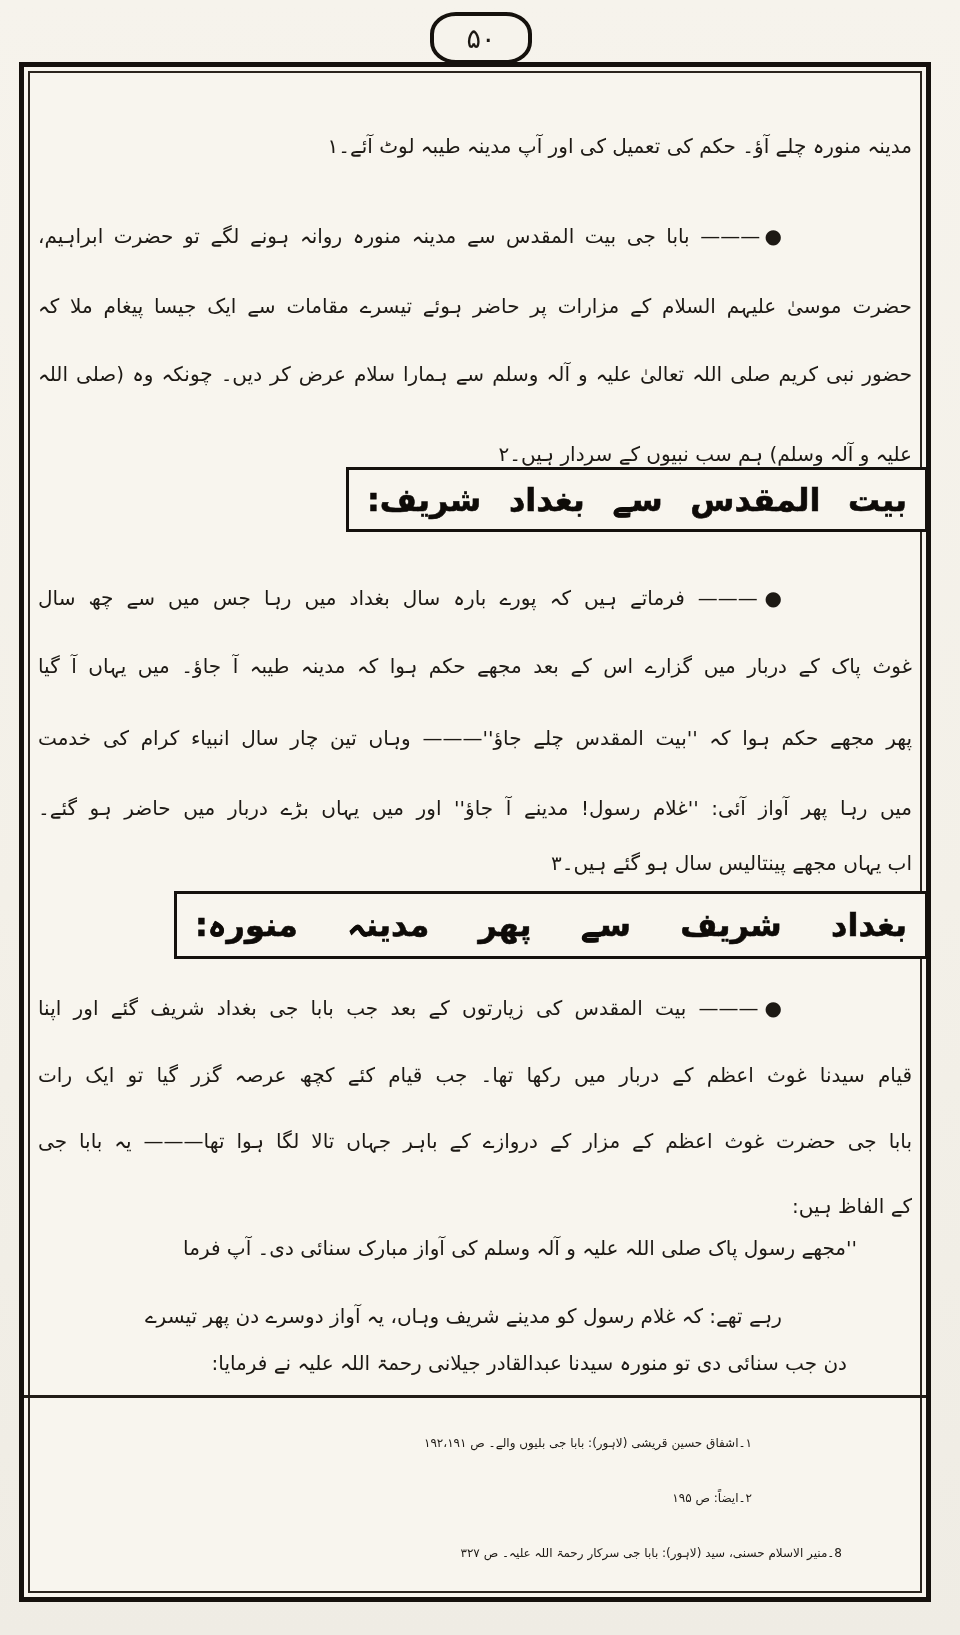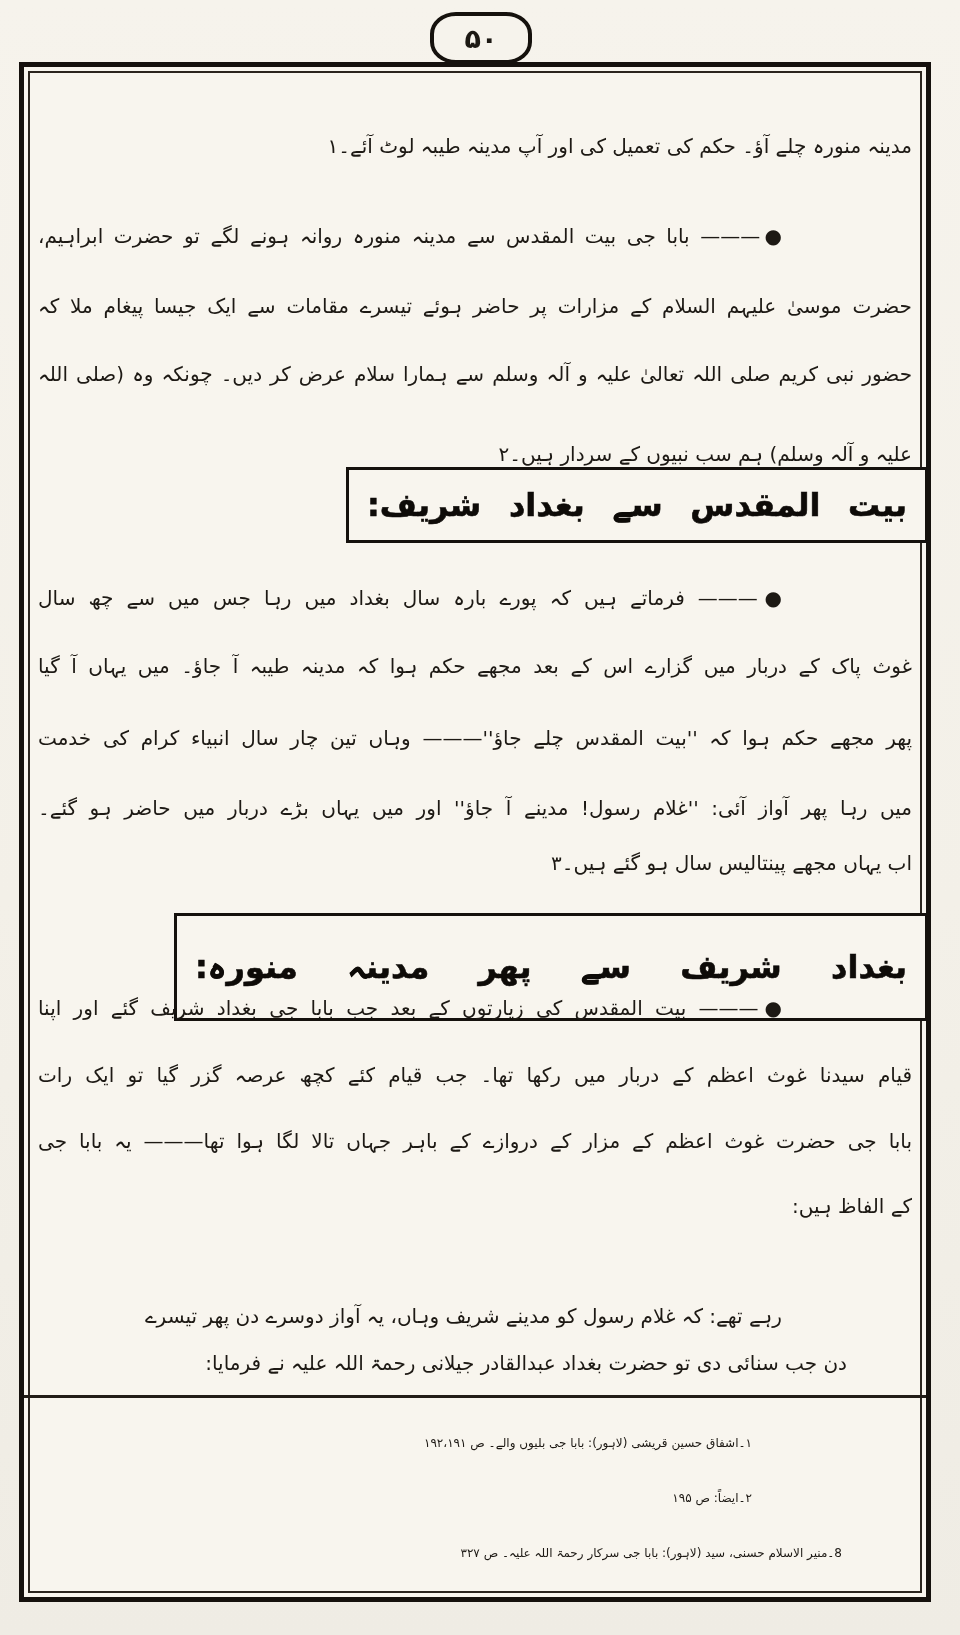--- a/index.html
+++ b/index.html
@@ -14,21 +14,21 @@
     direction:rtl;
     background:linear-gradient(180deg,#f6f3ec 0%,#f3f0e8 55%,#efece4 100%);
   }
   
   .badge{
     position:absolute;left:430px;top:12px;width:94px;height:44px;
     border:4px solid #15110d;border-radius:26px/22px;
     display:flex;align-items:center;justify-content:center;
     background:#f6f3ec;
   }
-  .badge span{font-size:27px;font-weight:bold;letter-spacing:3px;direction:rtl;}
+  .badge span{font-size:27px;font-weight:normal;letter-spacing:3px;direction:rtl;}
   
   .frame{
     position:absolute;left:19px;top:62px;width:902px;height:1530px;
     border:5px solid #15110d;background:#f8f5ee;
   }
   .frame-line{position:absolute;inset:4px;border:2px solid #2b251e;pointer-events:none;}
   
   .line{
     position:absolute;left:14px;right:14px;height:50px;line-height:50px;
     font-size:20px;overflow:hidden;direction:rtl;
@@ -62,41 +62,42 @@
   <div class="frame">
     <div class="frame-line"></div>
 
     <div class="line" style="top:54px">مدینہ منورہ چلے آؤ۔ حکم کی تعمیل کی اور آپ مدینہ طیبہ لوٹ آئے۔۱</div>
 
     <div class="line just" style="top:144px;padding-right:130px">●——— بابا جی بیت المقدس سے مدینہ منورہ روانہ ہونے لگے تو حضرت ابراہیم،</div>
     <div class="line just" style="top:214px">حضرت موسیٰ علیہم السلام کے مزارات پر حاضر ہوئے تیسرے مقامات سے ایک جیسا پیغام ملا کہ</div>
     <div class="line just" style="top:282px">حضور نبی کریم صلی اللہ تعالیٰ علیہ و آلہ وسلم سے ہمارا سلام عرض کر دیں۔ چونکہ وہ (صلی اللہ تعالیٰ</div>
     <div class="line" style="top:362px">علیہ و آلہ وسلم) ہم سب نبیوں کے سردار ہیں۔۲</div>
 
-    <div class="hbox" style="top:400px;width:582px;height:76px">
+    <div class="hbox" style="top:400px;width:582px;height:65px">
       <span class="htext">بیت المقدس سے بغداد شریف:</span>
     </div>
 
     <div class="line just" style="top:506px;padding-right:130px">●——— فرماتے ہیں کہ پورے بارہ سال بغداد میں رہا جس میں سے چھ سال</div>
     <div class="line just" style="top:574px">غوث پاک کے دربار میں گزارے اس کے بعد مجھے حکم ہوا کہ مدینہ طیبہ آ جاؤ۔ میں یہاں آ گیا</div>
     <div class="line just" style="top:646px">پھر مجھے حکم ہوا کہ ''بیت المقدس چلے جاؤ''——— وہاں تین چار سال انبیاء کرام کی خدمت</div>
     <div class="line just" style="top:716px">میں رہا پھر آواز آئی: ''غلام رسول! مدینے آ جاؤ'' اور میں یہاں بڑے دربار میں حاضر ہو گئے۔</div>
     <div class="line" style="top:771px">اب یہاں مجھے پینتالیس سال ہو گئے ہیں۔۳</div>
 
-    <div class="hbox" style="top:846px;width:754px;height:108px">
+    <div class="hbox" style="top:824px;width:754px;height:68px">
       <span class="htext">بغداد شریف سے پھر مدینہ منورہ:</span>
     </div>
 
     <div class="line just" style="top:916px;padding-right:130px">●——— بیت المقدس کی زیارتوں کے بعد جب بابا جی بغداد شریف گئے اور اپنا</div>
     <div class="line just" style="top:983px">قیام سیدنا غوث اعظم کے دربار میں رکھا تھا۔ جب قیام کئے کچھ عرصہ گزر گیا تو ایک رات</div>
     <div class="line just" style="top:1049px">بابا جی حضرت غوث اعظم کے مزار کے دروازے کے باہر جہاں تالا لگا ہوا تھا——— یہ بابا جی</div>
     <div class="line" style="top:1114px">کے الفاظ ہیں:</div>
 
+    <div class="line" style="top:1156px;padding-right:55px">''مجھے رسول پاک صلی اللہ علیہ و آلہ وسلم کی آواز مبارک سنائی دی۔ آپ فرما</div>
     <div class="line" style="top:1224px;padding-right:130px">رہے تھے: کہ غلام رسول کو مدینے شریف وہاں، یہ آواز دوسرے دن پھر تیسرے</div>
-    <div class="line" style="top:1271px;padding-right:65px">دن جب سنائی دی تو حضرت بغداد عبدالقادر جیلانی رحمۃ اللہ علیہ نے فرمایا:</div>
+    <div class="line" style="top:1271px;padding-right:65px">دن جب سنائی دی تو منورہ سیدنا عبدالقادر جیلانی رحمۃ اللہ علیہ نے فرمایا:</div>
 
     <div class="fsep" style="top:1328px"></div>
     <div class="line fn" style="top:1355px;padding-right:160px">۱۔اشفاق حسین قریشی (لاہور): بابا جی بلیوں والے۔ ص ۱۹۲،۱۹۱</div>
     <div class="line fn" style="top:1410px;padding-right:160px">۲۔ایضاً: ص ۱۹۵</div>
     <div class="line fn" style="top:1465px;padding-right:70px">8۔منیر الاسلام حسنی، سید (لاہور): بابا جی سرکار رحمۃ اللہ علیہ۔ ص ۳۲۷</div>
   </div>
 
 </div>
 
 </body></html>

